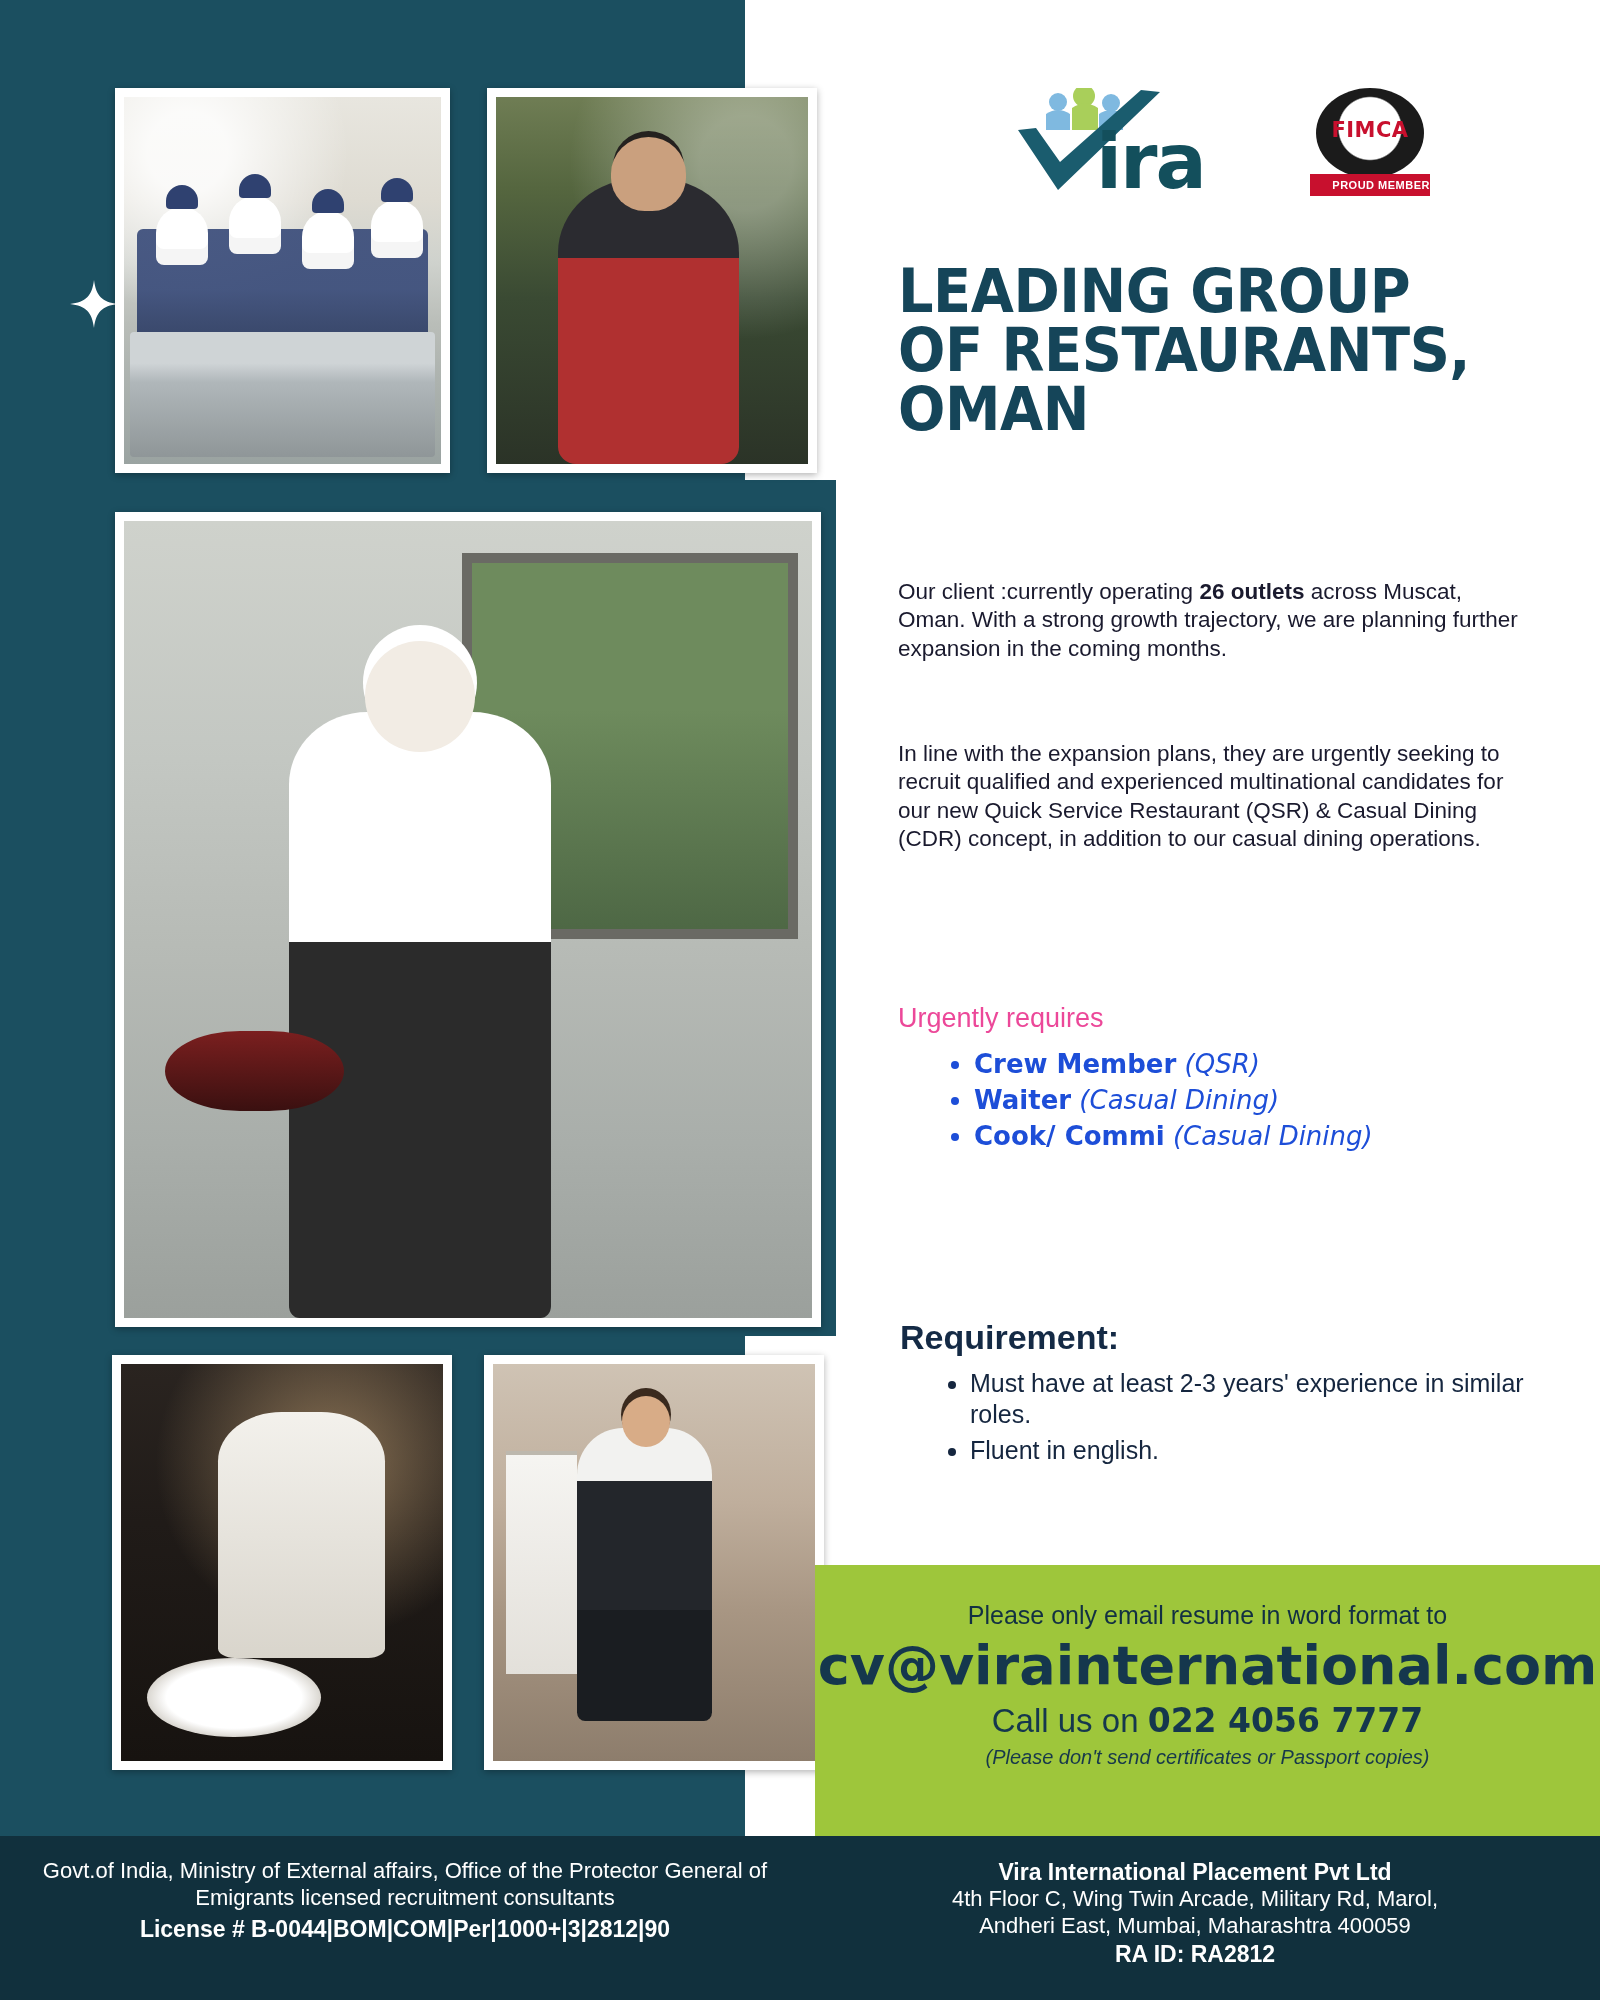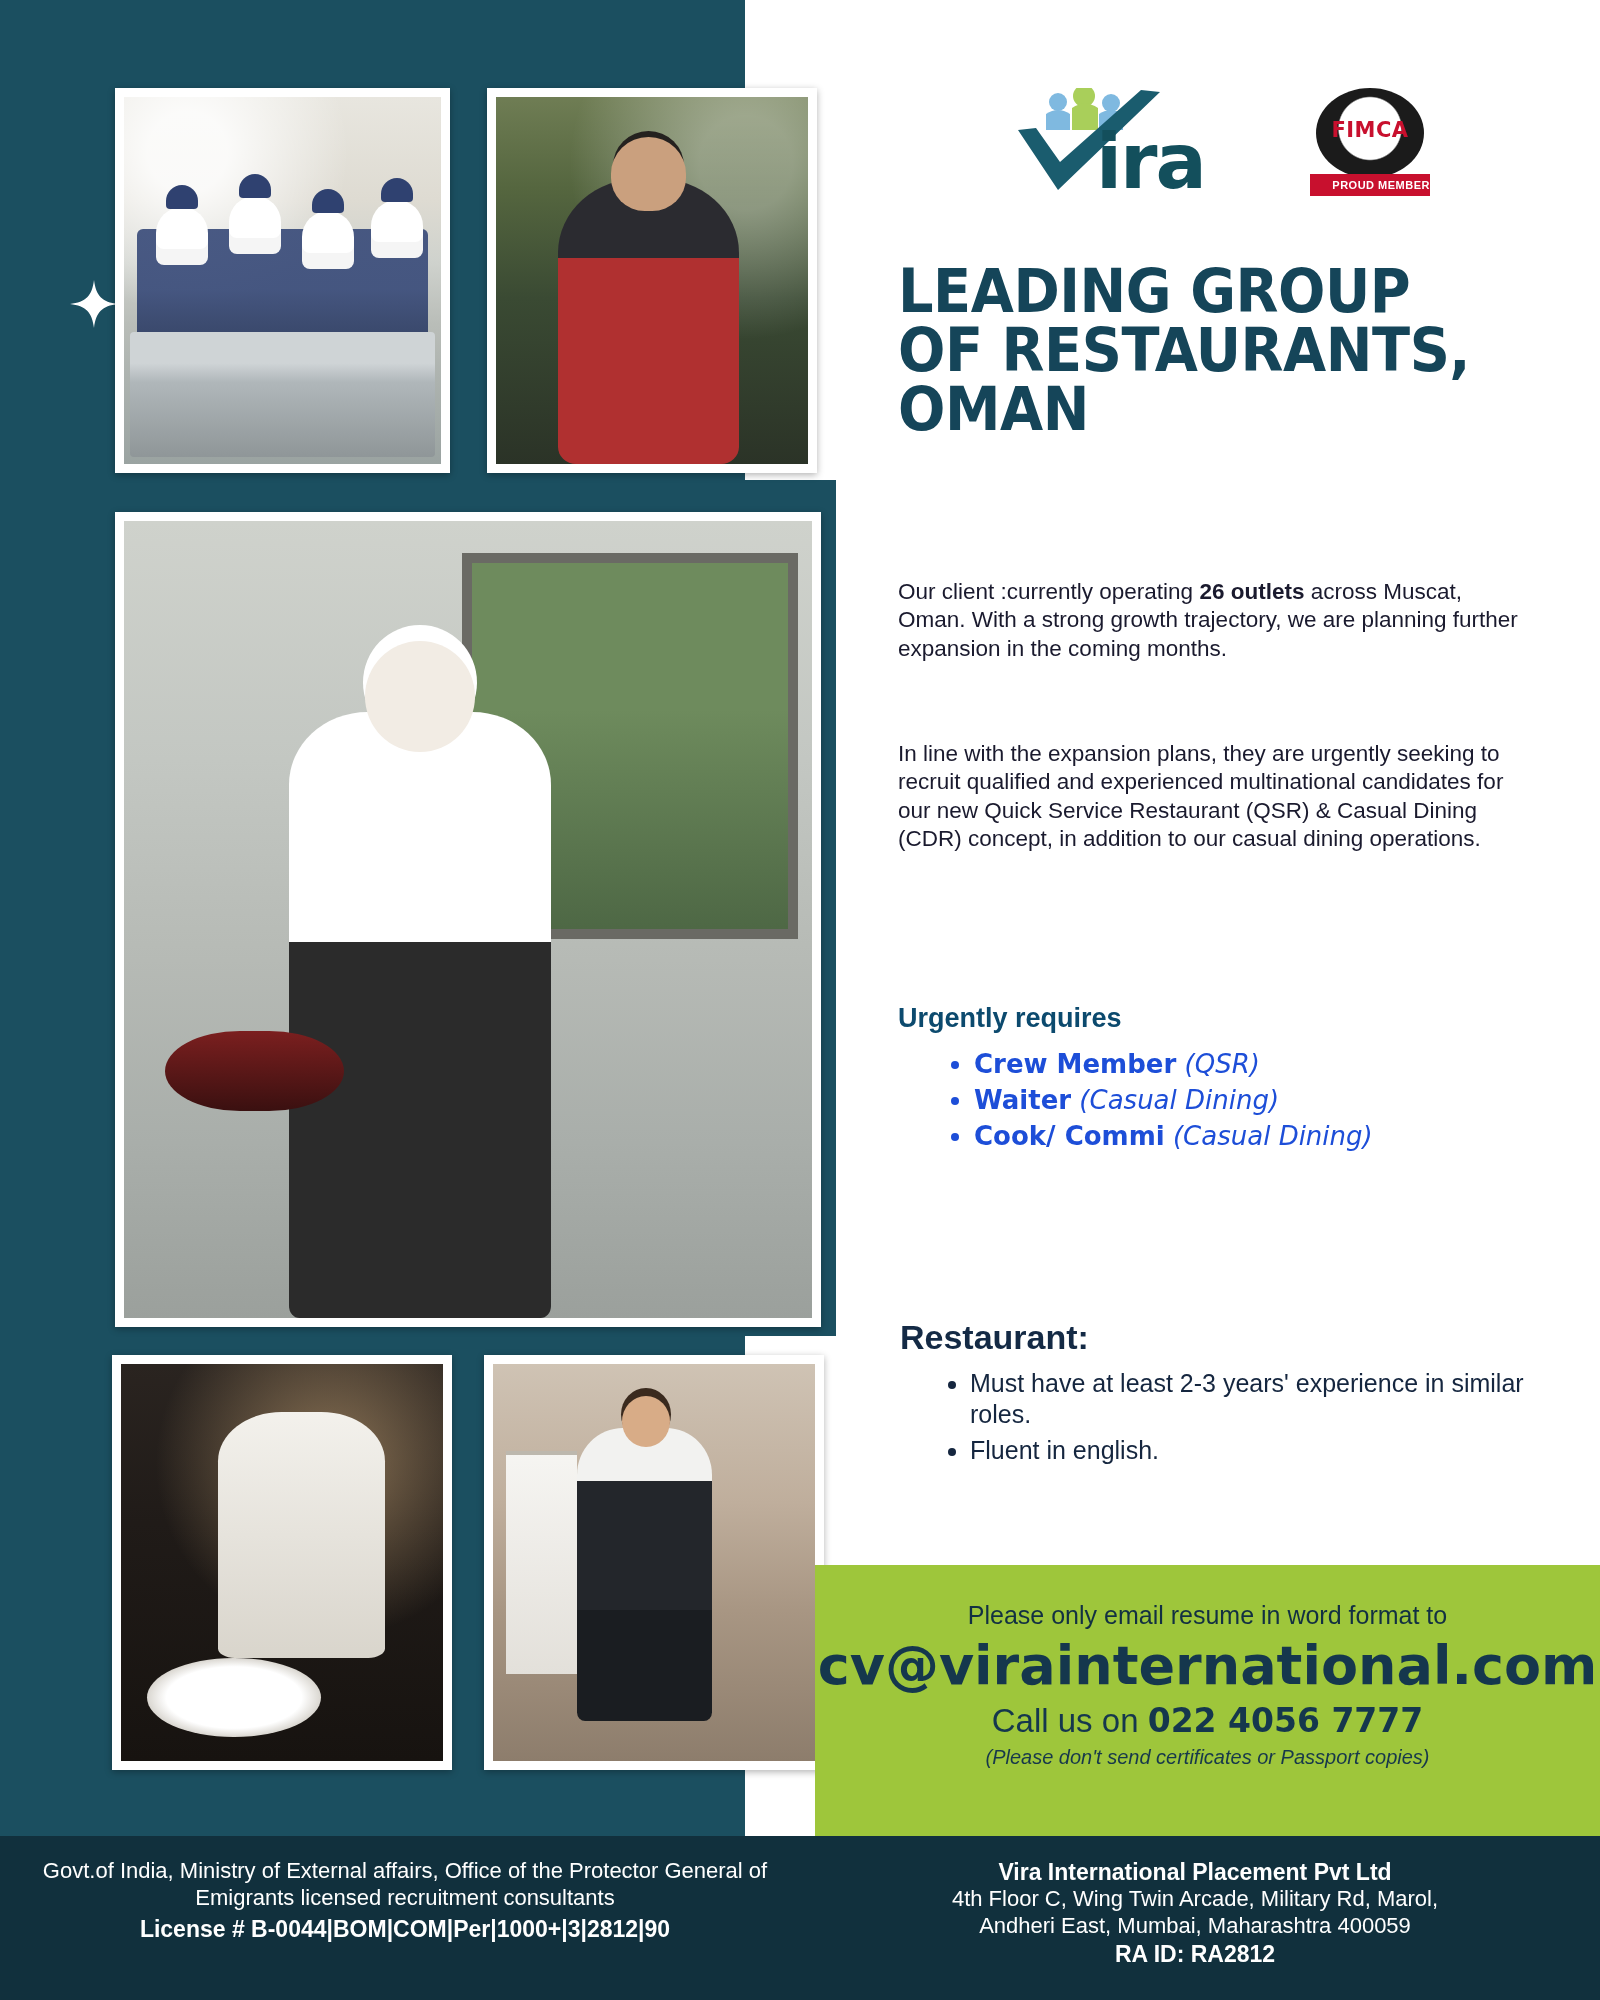--- a/index.html
+++ b/index.html
@@ -320,22 +320,22 @@
   }
   .p1 { top: 578px; }
   .p2 { top: 740px; }
   .b { font-weight: bold; }
 
   .urgently {
     position: absolute;
     left: 898px;
     top: 1003px;
     font-size: 27px;
-    font-weight: bold;
-    color: #0c4a6e;
+    font-weight: normal;
+    color: #ec4899;
   }
   .roles {
     position: absolute;
     left: 930px;
     top: 1048px;
     width: 610px;
     margin: 0;
     padding-left: 44px;
     color: #1d4ed8;
     font-size: 26px;
@@ -521,21 +521,21 @@
       <span class="rb">Crew Member</span><span class="ri"> (QSR)</span>
     </li>
     <li>
       <span class="rb">Waiter</span><span class="ri"> (Casual Dining)</span>
     </li>
     <li>
       <span class="rb">Cook/ Commi</span><span class="ri"> (Casual Dining)</span>
     </li>
   </ul>
 
-  <div class="req-title">Restaurant:</div>
+  <div class="req-title">Requirement:</div>
   <ul class="req-list">
     <li>Must have at least 2-3 years' experience in similar roles.</li>
     <li>Fluent in english.</li>
   </ul>
 
   <div class="green-band">
     <div class="gb-line1">Please only email resume in word format to</div>
     <div class="gb-email">cv@virainternational.com</div>
     <div class="gb-call">
       <span>Call us on </span><b>022 4056 7777</b>

